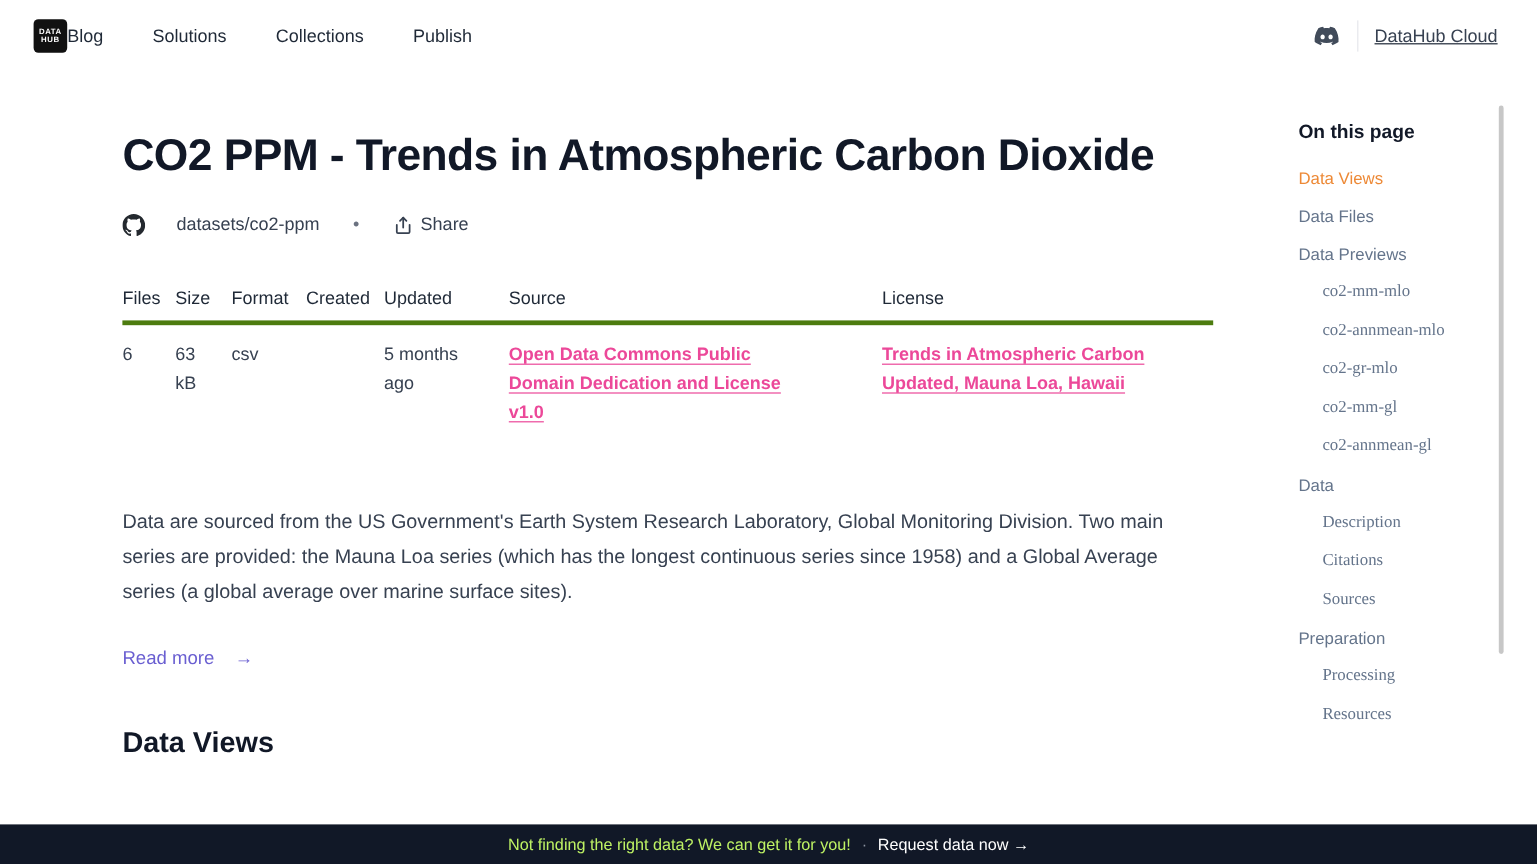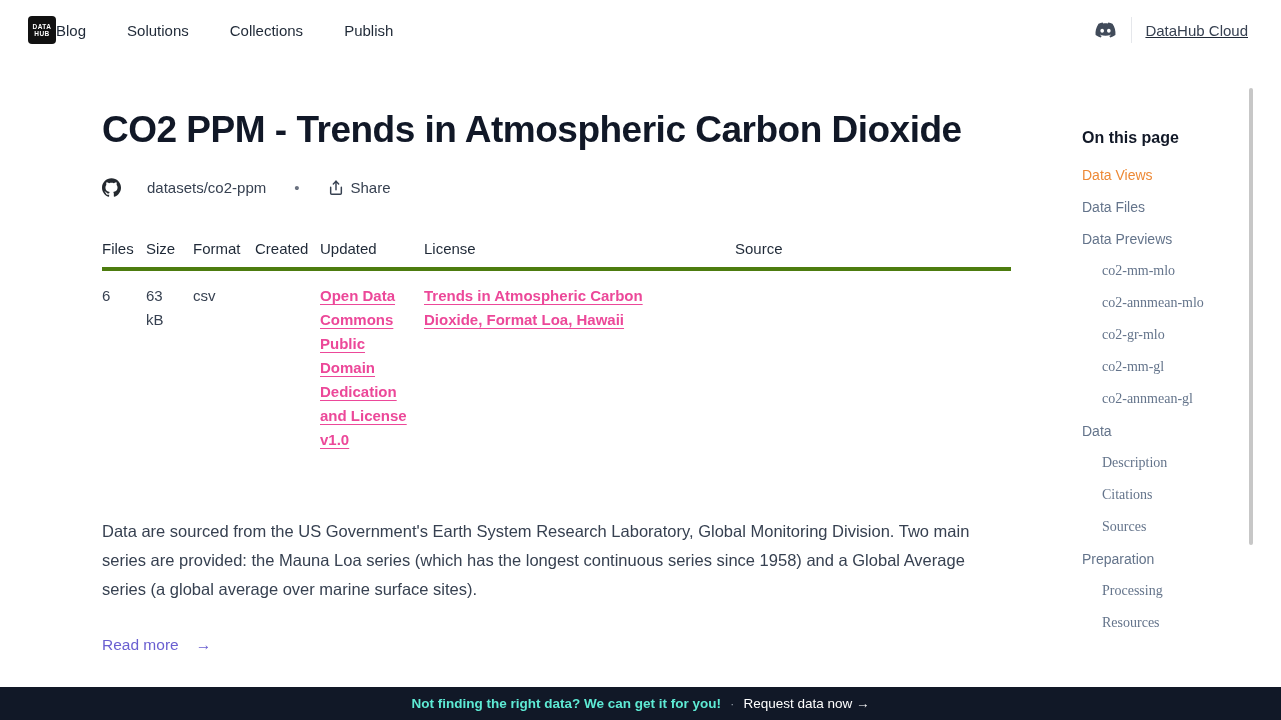--- a/index.html
+++ b/index.html
@@ -45,36 +45,36 @@
   .license-link { max-width:245px; }
   .source-link { max-width:258px; }
 
   
   .description { margin-top:65px; width:906px; font-size:16.5px; line-height:29px; color:#374151; }
   .read-more { display:inline-flex; align-items:center; gap:17px; margin-top:32px;
     font-size:15.5px; font-weight:500; color:var(--link-purple,#6a5fd1); text-decoration:none; }
   h2.section-heading { margin-top:48px; font-size:24px; font-weight:700; color:#111827; }
 
   
-  .toc { position:absolute; left:1082px; top:128px; width:170px; }
+  .toc { position:absolute; left:1082px; top:101px; width:170px; }
   .toc-title { font-size:16px; font-weight:700; color:#111827; line-height:20px; margin-bottom:18px; }
   .toc-item { display:block; font-size:14px; line-height:18px; margin-bottom:14px;
     color:#64748b; text-decoration:none; }
   .toc-item.indent { padding-left:20px;font-family:Liberation Serif, serif; }
   .toc-item.active { color:var(--accent-orange,#ed8936); }
 
   
   .scroll-thumb { position:absolute; left:1249px; top:88px; width:4px; height:457px;
     background:#c7c7c7; border-radius:2px; }
 
   
   .banner { position:absolute; left:0; bottom:0; width:1281px; height:33px;
     background:var(--banner-bg,#111827); display:flex; align-items:center; justify-content:center;
     gap:9px; font-size:13.5px; }
-  .banner-bold { color:#5eead4; font-weight:700; }
+  .banner-bold { color:#bef264; font-weight:400; }
   .banner-sep { color:#8b93a0; }
   .banner-link { color:#ffffff; font-weight:400; text-decoration:none; }
 </style>
 </head>
 <body>
 
 <header class="topnav" data-interactable="false">
   <div class="logo" data-interactable="true">
     <span data-interactable="false">DATA</span>
     <span data-interactable="false">HUB</span>
@@ -121,30 +121,31 @@
   </div>
 
   <div class="info-table" data-interactable="false">
     <div class="tgrid thead" data-interactable="false">
 
     <span class="th" data-interactable="false">Files</span>
         <span class="th" data-interactable="false">Size</span>
         <span class="th" data-interactable="false">Format</span>
         <span class="th" data-interactable="false">Created</span>
         <span class="th" data-interactable="false">Updated</span>
+        <span class="th" data-interactable="false">Source</span>
         <span class="th" data-interactable="false">License</span>
-        <span class="th" data-interactable="false">Source</span>
       </div>
     <div class="tgrid trow" data-interactable="false">
       <span class="td" data-interactable="false">6</span>
       <span class="td" data-interactable="false">63 kB</span>
       <span class="td" data-interactable="false">csv</span>
       <span class="td" data-interactable="false"></span>
+      <span class="td" data-interactable="false">5 months ago</span>
       <span class="td" data-interactable="false"><a class="cell-link license-link" href="#" data-interactable="true">Open Data Commons Public Domain Dedication and License v1.0</a></span>
-      <span class="td" data-interactable="false"><a class="cell-link source-link" href="#" data-interactable="true">Trends in Atmospheric Carbon Dioxide, Format Loa, Hawaii</a></span>
+      <span class="td" data-interactable="false"><a class="cell-link source-link" href="#" data-interactable="true">Trends in Atmospheric Carbon Updated, Mauna Loa, Hawaii</a></span>
     </div>
   </div>
 
   <p class="description" data-interactable="false">Data are sourced from the US Government's Earth System Research Laboratory, Global Monitoring Division. Two main series are provided: the Mauna Loa series (which has the longest continuous series since 1958) and a Global Average series (a global average over marine surface sites).</p>
 
   <a class="read-more" href="#" data-interactable="true">
     <span data-interactable="false">Read more</span>
     <span data-interactable="false">→</span>
   </a>
 

